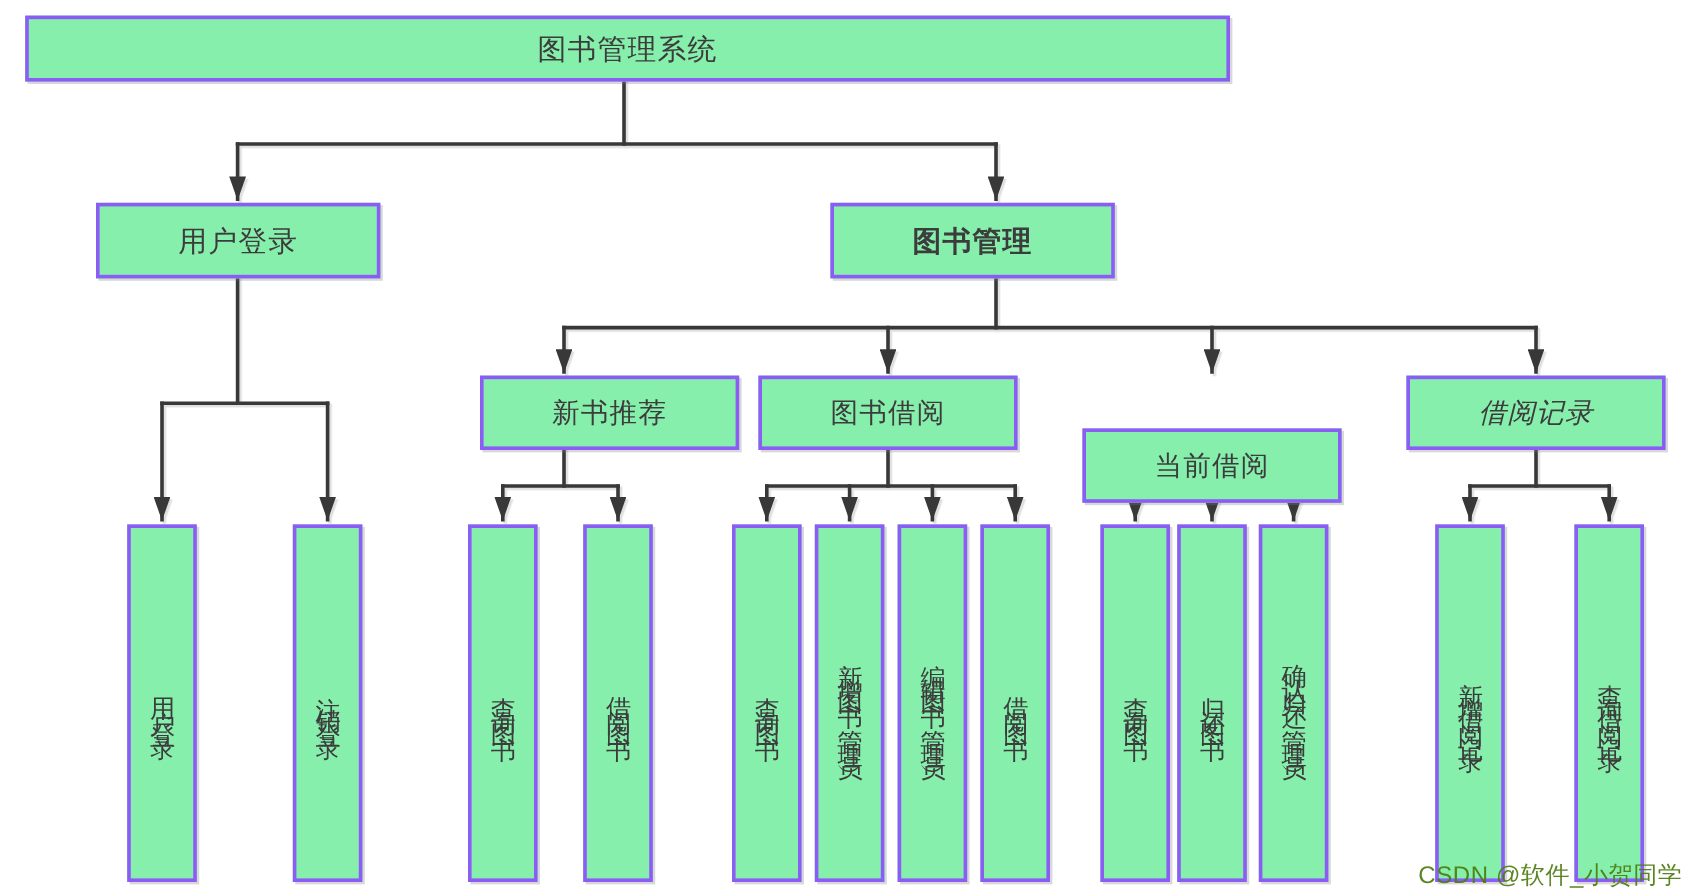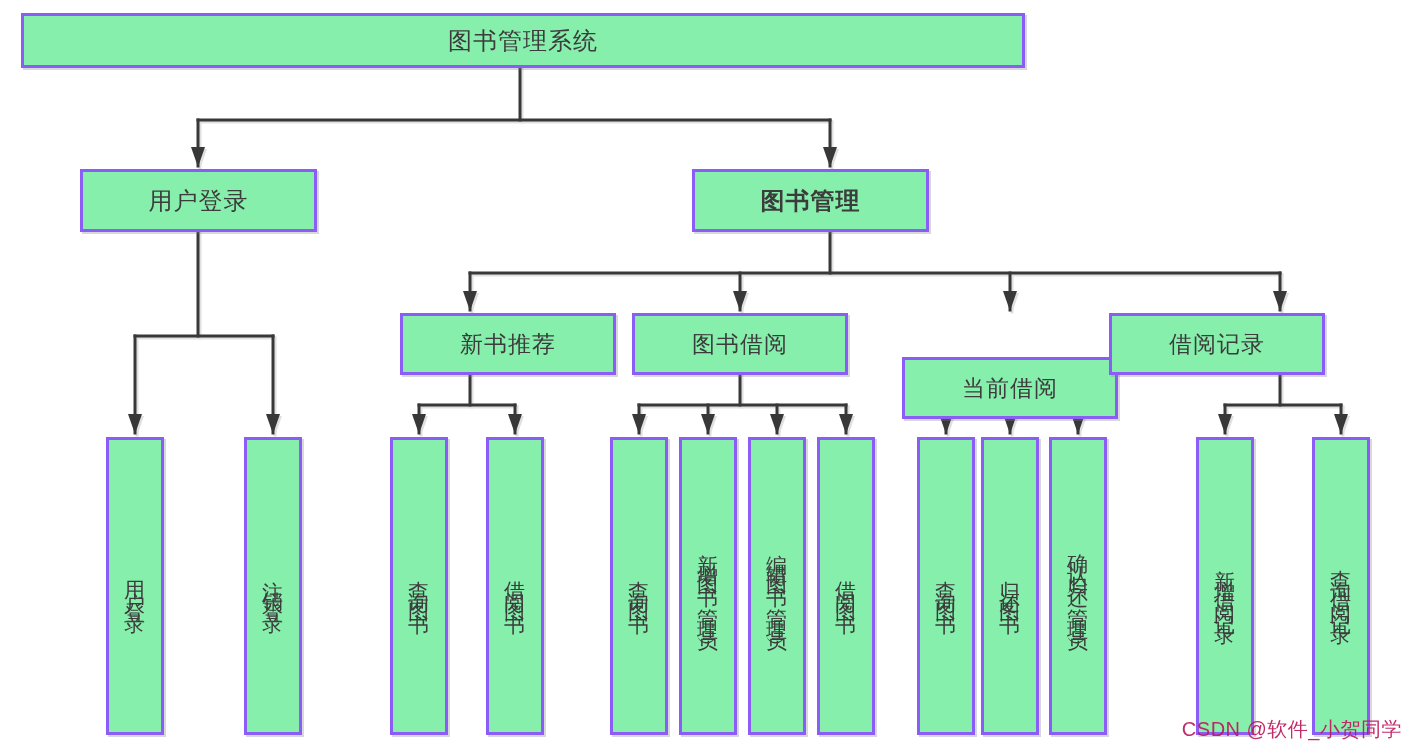--- a/index.html
+++ b/index.html
@@ -19,21 +19,21 @@
   .root{left:21px;top:13px;width:1004px;height:55px;font-size:24px;}
   .lvl2{top:169px;width:237px;height:63px;font-size:24px;}
   .lvl3{top:313px;width:216px;height:62px;font-size:23px;}
   .leaf{top:437px;width:58px;height:298px;}
   .vtext{
     writing-mode:vertical-rl;text-orientation:mixed;
     font-size:21px;line-height:1;letter-spacing:11px;
   }
   .watermark{
     position:absolute;top:716px;right:3px;z-index:5;
-    font-size:20px;color:#be185d;opacity:.92;letter-spacing:.5px;white-space:nowrap;
+    font-size:20px;color:#4d7c0f;opacity:.92;letter-spacing:.5px;white-space:nowrap;
   }
 </style>
 </head>
 <body>
 
 <div class="canvas">
 
   <svg class="connectors" width="1405" height="747" viewBox="0 0 1405 747">
     <defs>
       <marker id="arw" viewBox="0 0 20 14" refX="19" refY="7" markerWidth="20" markerHeight="14" markerUnits="userSpaceOnUse" orient="auto">
@@ -97,21 +97,21 @@
 
   <div class="node lvl3" style="left:362px;margin-left:38px;">
     <span class="hlabel">新书推荐</span>
   </div>
   <div class="node lvl3" style="left:632px;align-items:center;">
     <span class="hlabel">图书借阅</span>
   </div>
   <div class="node lvl3" style="left:902px;margin-top:44px;">
     <span class="hlabel">当前借阅</span>
   </div>
-  <div class="node lvl3" style="left:1109px;">
+  <div class="node lvl3" style="left:1172px;font-style:italic;">
     <span class="hlabel">借阅记录</span>
   </div>
 
   <div class="node leaf" style="left:106px;">
     <span class="vtext">用户登录</span>
   </div>
   <div class="node leaf" style="left:244px;">
     <span class="vtext">注销登录</span>
   </div>
 

